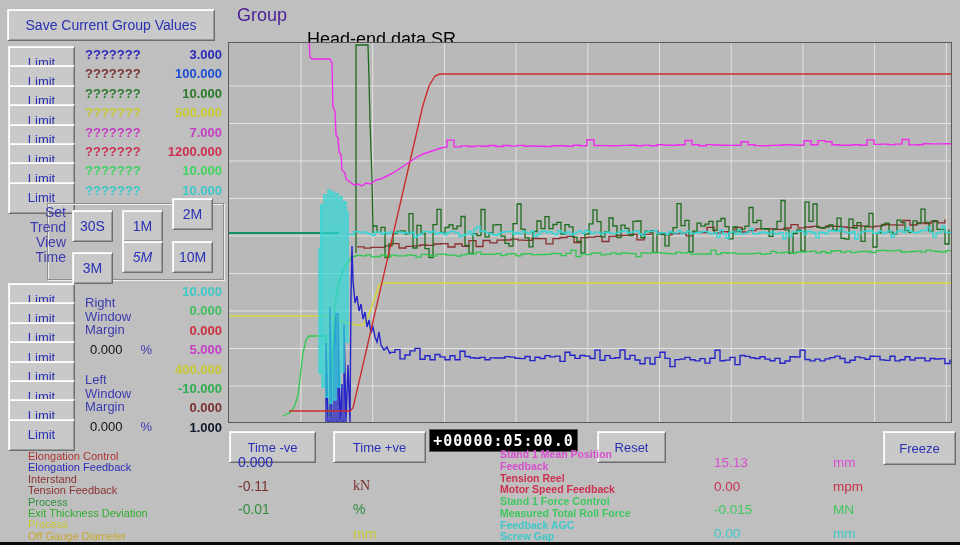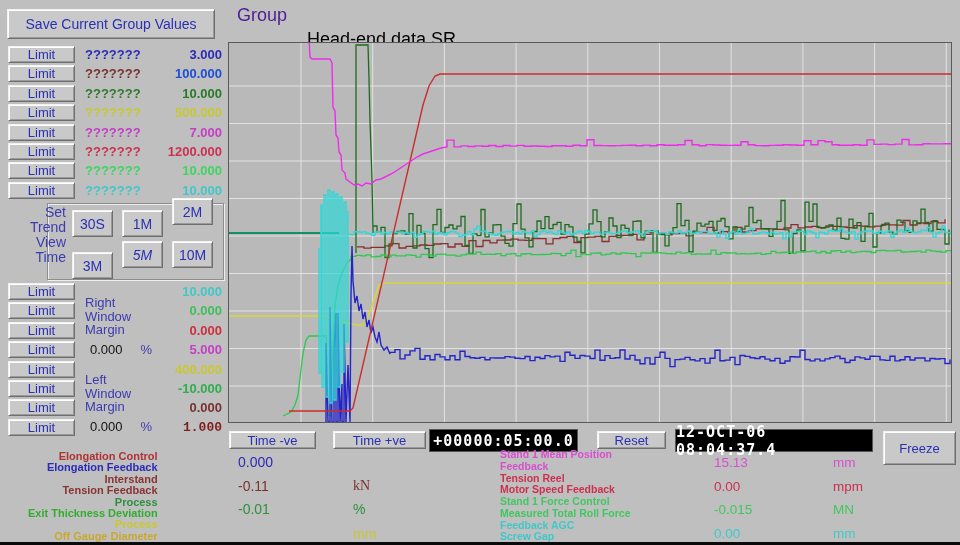--- a/index.html
+++ b/index.html
@@ -1,42 +1,42 @@
 <!DOCTYPE html>
 <html><head>
 <meta charset="utf-8">
 <style>
   html,body{margin:0;padding:0;background:#9a9a9a;}
   .app{position:relative;width:960px;height:545px;background:#bfbfbf;overflow:hidden;
        font-family:"Liberation Sans",sans-serif;-webkit-font-smoothing:antialiased;}
   .btn{position:absolute;background:#c9c9c9;color:#2a30b4;text-align:center;
        border:1px solid #6e6e6e;border-top-color:#f2f2f2;border-left-color:#f2f2f2;
        box-shadow:inset 1px 1px 0 #ffffff, inset -1px -1px 0 #9a9a9a;
-       font-family:"Liberation Sans",sans-serif;cursor:default;padding:7px;display:flex;
+       font-family:"Liberation Sans",sans-serif;cursor:default;padding:15px;display:flex;
        align-items:center;justify-content:center;}
   .lcd{position:absolute;background:#000;color:#fff;font-family:"DejaVu Sans Mono",monospace;
        font-weight:bold;display:flex;align-items:center;justify-content:center;
        border:1px solid #555;letter-spacing:1px;}
   .lrow{position:absolute;left:8px;width:214px;height:18px;}
   .limitbtn{left:0;top:0;width:67px;height:17px;font-size:13px;}
   .llab{position:absolute;left:77px;top:1px;font-weight:bold;font-size:13px;white-space:nowrap;}
   .lval{position:absolute;right:0;top:1px;font-weight:bold;font-size:13px;white-space:nowrap;}
   .title-blue{position:absolute;color:#4c1d95;font-size:18px;}
   .title-black{position:absolute;color:#000000;font-size:18px;margin-top:24px;}
   .trendbox{position:absolute;left:47px;top:203px;width:175px;height:75px;
             border:1px solid #8d8d8d;box-shadow:inset 1px 1px 0 #eee, 1px 1px 0 #eee;}
   .trendlabel{position:absolute;left:6px;top:205px;width:60px;text-align:right;
               color:#3c3cb0;font-size:14px;line-height:15px;}
   .tbtn{width:41px;height:27px;font-size:14px;}
   .marginlabel{position:absolute;left:85px;color:#3c3cb0;font-size:13px;line-height:13.5px;}
   .marginval{position:absolute;left:90px;font-size:13px;color:#111;}
   .marginval .pct{color:#3c3cb0;margin-left:18px;}
   .chart{position:absolute;left:228px;top:42px;width:722px;height:379px;background:#b9b9b9;
          border:1px solid #5a5a5a;}
-  .legend-line{font-weight:bold;font-size:11px;line-height:11.4px;white-space:nowrap;text-align:right;}
+  .legend-line{font-weight:normal;font-size:11px;line-height:11.4px;white-space:nowrap;}
   .rl-val{position:absolute;left:238px;font-size:14px;font-weight:normal;}
   .rl-unit{position:absolute;left:353px;font-size:14px;}
   .rr-label{position:absolute;left:500px;font-weight:bold;font-size:10.5px;line-height:11.5px;white-space:nowrap;}
   .rr-val{position:absolute;left:714px;font-size:13.5px;}
   .rr-unit{position:absolute;left:833px;font-size:13.5px;}
   .botbar{position:absolute;left:0;top:542px;width:960px;height:3px;background:#0a0a0a;}
 </style>
 </head>
 <body>
 
@@ -127,21 +127,21 @@
       <div class="lrow" style="top: 380px;">
         <button class="btn limitbtn">Limit</button>
         <span class="lval" style="color: rgb(47, 174, 79);">-10.000</span>
       </div>
       <div class="lrow" style="top: 399.4px;">
         <button class="btn limitbtn">Limit</button>
         <span class="lval" style="color: rgb(122, 48, 48);">0.000</span>
       </div>
       <div class="lrow" style="top: 418.8px;">
         <button class="btn limitbtn">Limit</button>
-        <span class="lval" style="color: #7f1d1d; font-family: Liberation Mono, monospace;">1.000</span>
+        <span class="lval" style="color: #0f172a;">1.000</span>
       </div>
     </div>
 
   <div class="marginlabel" style="top:296px;">
     <span style="display:block">Right</span>
     <span style="display:block">Window</span>
     <span style="display:block">Margin</span>
   </div>
   <div class="marginval" style="top:342px;">
     <span>0.000</span><span class="pct">%</span>
@@ -187,21 +187,20 @@
         <path d="M90 205 L90 330 L92 330 L92 162 L93 162 L93 344 L95 344 L95 152 L97 152 L97 354 L99 354 L99 147 L101 147 L101 360 L103 360 L103 149 L105 149 L105 357 L107 357 L107 151 L109 151 L109 344 L111 344 L111 154 L113 154 L113 329 L115 329 L115 159 L117 159 L117 299 L119 299 L119 168 L119 168 L119 191.4 L122 191.4 L122 191.7 L125 191.7 L125 188.7 L128 188.7 L128 188.7 L131 188.7 L131 189.5 L134 189.5 L134 188.9 L137 188.9 L137 190.3 L140 190.3 L140 190.7 L143 190.7 L143 192.2 L146 192.2 L146 189 L149 189 L149 189.3 L152 189.3 L152 191.1 L155 191.1 L155 189.4 L158 189.4 L158 190.7 L161 190.7 L161 189 L164 189 L164 189.9 L167 189.9 L167 189.2 L170 189.2 L170 189 L173 189 L173 190.5 L176 190.5 L176 189.4 L179 189.4 L179 190.9 L182 190.9 L182 189.3 L185 189.3 L185 194.4 L188 194.4 L188 192.1 L191 192.1 L191 190.8 L194 190.8 L194 188.5 L197 188.5 L197 188.6 L200 188.6 L200 189.6 L203 189.6 L203 188.1 L206 188.1 L206 191.3 L209 191.3 L209 189.7 L212 189.7 L212 190 L215 190 L215 191.9 L218 191.9 L218 189.7 L221 189.7 L221 188.5 L224 188.5 L224 188.9 L227 188.9 L227 190.1 L230 190.1 L230 193.5 L233 193.5 L233 192.3 L236 192.3 L236 191.5 L239 191.5 L239 188.5 L242 188.5 L242 191.7 L245 191.7 L245 186 L248 186 L248 183.1 L251 183.1 L251 188.6 L254 188.6 L254 188.3 L257 188.3 L257 190.1 L260 190.1 L260 190.5 L263 190.5 L263 191.8 L266 191.8 L266 192.2 L269 192.2 L269 190.8 L272 190.8 L272 189.2 L275 189.2 L275 188.9 L278 188.9 L278 188.5 L281 188.5 L281 188.5 L284 188.5 L284 191 L287 191 L287 189.5 L290 189.5 L290 190.7 L293 190.7 L293 188.5 L296 188.5 L296 189.4 L299 189.4 L299 190.1 L302 190.1 L302 188.3 L305 188.3 L305 193.3 L308 193.3 L308 191.5 L311 191.5 L311 188.8 L314 188.8 L314 187.9 L317 187.9 L317 189.5 L320 189.5 L320 188.8 L323 188.8 L323 190.5 L326 190.5 L326 191.5 L329 191.5 L329 187.7 L332 187.7 L332 189.4 L335 189.4 L335 190.3 L338 190.3 L338 189 L341 189 L341 191.7 L344 191.7 L344 190.5 L347 190.5 L347 189.1 L350 189.1 L350 187.9 L353 187.9 L353 190.2 L356 190.2 L356 187.5 L359 187.5 L359 188.8 L362 188.8 L362 190.7 L365 190.7 L365 189.1 L368 189.1 L368 189.1 L371 189.1 L371 191.1 L374 191.1 L374 189.9 L377 189.9 L377 189 L380 189 L380 190.1 L383 190.1 L383 190.6 L386 190.6 L386 190.4 L389 190.4 L389 189.1 L392 189.1 L392 188.3 L395 188.3 L395 187.9 L398 187.9 L398 189.8 L401 189.8 L401 189.2 L404 189.2 L404 188.6 L407 188.6 L407 187.6 L410 187.6 L410 190.7 L413 190.7 L413 192.9 L416 192.9 L416 188.9 L419 188.9 L419 188.3 L422 188.3 L422 188.4 L425 188.4 L425 187.4 L428 187.4 L428 190.9 L431 190.9 L431 189.8 L434 189.8 L434 189.6 L437 189.6 L437 191.4 L440 191.4 L440 188.8 L443 188.8 L443 189.9 L446 189.9 L446 190.1 L449 190.1 L449 187.8 L452 187.8 L452 190.9 L455 190.9 L455 189.9 L458 189.9 L458 188.2 L461 188.2 L461 190.8 L464 190.8 L464 190.2 L467 190.2 L467 189.3 L470 189.3 L470 189.5 L473 189.5 L473 188.6 L476 188.6 L476 188.6 L479 188.6 L479 190.5 L482 190.5 L482 190.9 L485 190.9 L485 189.7 L488 189.7 L488 194.1 L491 194.1 L491 187.3 L494 187.3 L494 191.3 L497 191.3 L497 195.2 L500 195.2 L500 189.5 L503 189.5 L503 188.9 L506 188.9 L506 191.3 L509 191.3 L509 187.3 L512 187.3 L512 191.1 L515 191.1 L515 190.4 L518 190.4 L518 189 L521 189 L521 185.5 L524 185.5 L524 191.1 L527 191.1 L527 190.6 L530 190.6 L530 189.8 L533 189.8 L533 189 L536 189 L536 189.7 L539 189.7 L539 190.7 L542 190.7 L542 189 L545 189 L545 191 L548 191 L548 190.6 L551 190.6 L551 189.6 L554 189.6 L554 195.9 L557 195.9 L557 190.1 L560 190.1 L560 193.5 L563 193.5 L563 188.9 L566 188.9 L566 188.9 L569 188.9 L569 188.3 L572 188.3 L572 188.4 L575 188.4 L575 191.2 L578 191.2 L578 188 L581 188 L581 189 L584 189 L584 190 L587 190 L587 194.6 L590 194.6 L590 189.3 L593 189.3 L593 189.8 L596 189.8 L596 191.1 L599 191.1 L599 187.5 L602 187.5 L602 187.7 L605 187.7 L605 188.3 L608 188.3 L608 188.3 L611 188.3 L611 185.3 L614 185.3 L614 188.9 L617 188.9 L617 189.4 L620 189.4 L620 190.2 L623 190.2 L623 188.7 L626 188.7 L626 196.1 L629 196.1 L629 190.9 L632 190.9 L632 188.9 L635 188.9 L635 188.3 L638 188.3 L638 187.7 L641 187.7 L641 188 L644 188 L644 190.4 L647 190.4 L647 190.2 L650 190.2 L650 188.2 L653 188.2 L653 190.5 L656 190.5 L656 189.2 L659 189.2 L659 187.9 L662 187.9 L662 194.2 L665 194.2 L665 190.1 L668 190.1 L668 188.1 L671 188.1 L671 187.1 L674 187.1 L674 189.2 L677 189.2 L677 185.1 L680 185.1 L680 188.4 L683 188.4 L683 189.4 L686 189.4 L686 189.8 L689 189.8 L689 188.7 L692 188.7 L692 187.1 L695 187.1 L695 187.6 L698 187.6 L698 184.4 L701 184.4 L701 189.1 L704 189.1 L704 194.1 L707 194.1 L707 190.3 L710 190.3 L710 189.2 L713 189.2 L713 183.3 L716 183.3 L716 189.4 L719 189.4 L719 189.6 L722 189.6 L722 188.2" fill="none" stroke="#2fd8d8" stroke-width="1.4"></path>
         <path d="M60 368 L121 368 L124 365 L194 62 L200 43 L206 33 L211 31 L722 31" fill="none" stroke="#cc2c2c" stroke-width="1.4"></path>
         <path d="M80 -6 L81 14 L83 16 L101 16 L103 20 L104 64 L106 68 L107 92 L109 95 L110 109 L112 112 L113 127 L116 130 L117 136 L121 139 L125 142 L129 141 L133 143 L137 140 L142 141 L147 137 L152 136 L158 133 L164 130 L170 126 L176 122 L182 118 L188 114 L194 111 L200 109 L206 107 L212 105 L218 104 L218 104 L218 97.1 L225 97.1 L225 103.9 L232 103.9 L232 102.9 L239 102.9 L239 103.5 L246 103.5 L246 102.9 L253 102.9 L253 103.3 L260 103.3 L260 102.5 L267 102.5 L267 103.5 L274 103.5 L274 102.5 L281 102.5 L281 103.1 L288 103.1 L288 102.4 L295 102.4 L295 103.3 L302 103.3 L302 103 L309 103 L309 103.3 L316 103.3 L316 103.5 L323 103.5 L323 102.7 L330 102.7 L330 102.7 L337 102.7 L337 103.3 L344 103.3 L344 102.3 L351 102.3 L351 102.8 L358 102.8 L358 96.7 L365 96.7 L365 102.5 L372 102.5 L372 102.6 L379 102.6 L379 102.7 L386 102.7 L386 102.6 L393 102.6 L393 102.4 L400 102.4 L400 102.3 L407 102.3 L407 102.8 L414 102.8 L414 102.1 L421 102.1 L421 102.7 L428 102.7 L428 101.8 L435 101.8 L435 102.2 L442 102.2 L442 102.3 L449 102.3 L449 101.8 L456 101.8 L456 97.5 L463 97.5 L463 101.8 L470 101.8 L470 102.7 L477 102.7 L477 101.6 L484 101.6 L484 102 L491 102 L491 102.3 L498 102.3 L498 102.4 L505 102.4 L505 102.3 L512 102.3 L512 98.7 L519 98.7 L519 101.8 L526 101.8 L526 102.6 L533 102.6 L533 102.7 L540 102.7 L540 102.4 L547 102.4 L547 102.3 L554 102.3 L554 101.7 L561 101.7 L561 102 L568 102 L568 102.2 L575 102.2 L575 97.7 L582 97.7 L582 101.7 L589 101.7 L589 97.6 L596 97.6 L596 98.8 L603 98.8 L603 101.7 L610 101.7 L610 102.2 L617 102.2 L617 102.2 L624 102.2 L624 101.8 L631 101.8 L631 102.3 L638 102.3 L638 96.9 L645 96.9 L645 101.4 L652 101.4 L652 101.1 L659 101.1 L659 101.6 L666 101.6 L666 101.1 L673 101.1 L673 96.5 L680 96.5 L680 101.9 L687 101.9 L687 101.8 L694 101.8 L694 100.7 L701 100.7 L701 100.9 L708 100.9 L708 100.9 L715 100.9 L715 100.7 L722 100.7 L722 101" fill="none" stroke="#ee2cee" stroke-width="1.4"></path>
       </svg>
   </div>
 
   <button class="btn" style="left:229px;top:431px;width:87px;height:18px;font-size:13px;">Time -ve</button>
   <button class="btn" style="left:333px;top:431px;width:93px;height:18px;font-size:13px;">Time +ve</button>
   <div class="lcd" style="left:429px;top:429px;width:147px;height:21px;font-size:15px;">+00000:05:00.0</div>
   <button class="btn" style="left:597px;top:431px;width:69px;height:18px;font-size:13px;">Reset</button>
-  <div class="lcd" style="left:675px;top:429px;width:196px;height:21px;font-size:15px;">12-OCT-06 08:04:37.4</div>
   <button class="btn" style="left:883px;top:431px;width:73px;height:34px;font-size:13px;">Freeze</button>
 
   <div id="legend-left" style="position:absolute;left:28px;top:451px;">
       <div class="legend-line" style="color: rgb(176, 51, 51);">Elongation Control</div>
       <div class="legend-line" style="color: rgb(42, 42, 184);">Elongation Feedback</div>
       <div class="legend-line" style="color: rgb(138, 51, 51);">Interstand</div>
       <div class="legend-line" style="color: rgb(138, 51, 51);">Tension Feedback</div>
       <div class="legend-line" style="color: rgb(47, 143, 63);">Process</div>
       <div class="legend-line" style="color: rgb(47, 174, 47);">Exit Thickness Deviation</div>
       <div class="legend-line" style="color: rgb(200, 200, 48);">Process</div>

